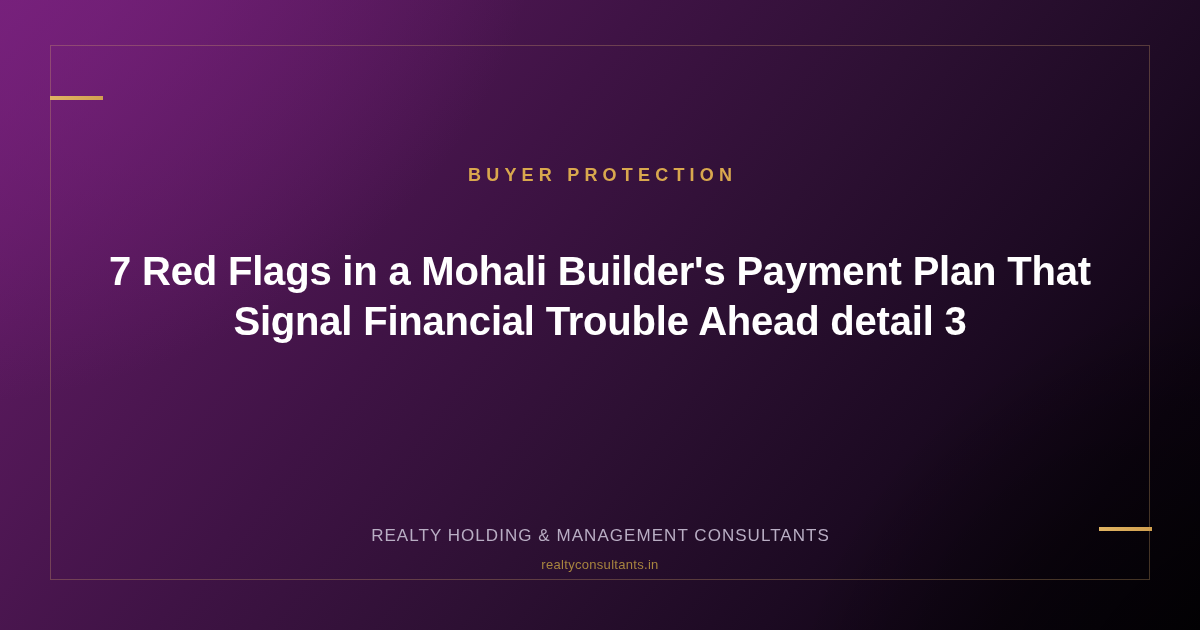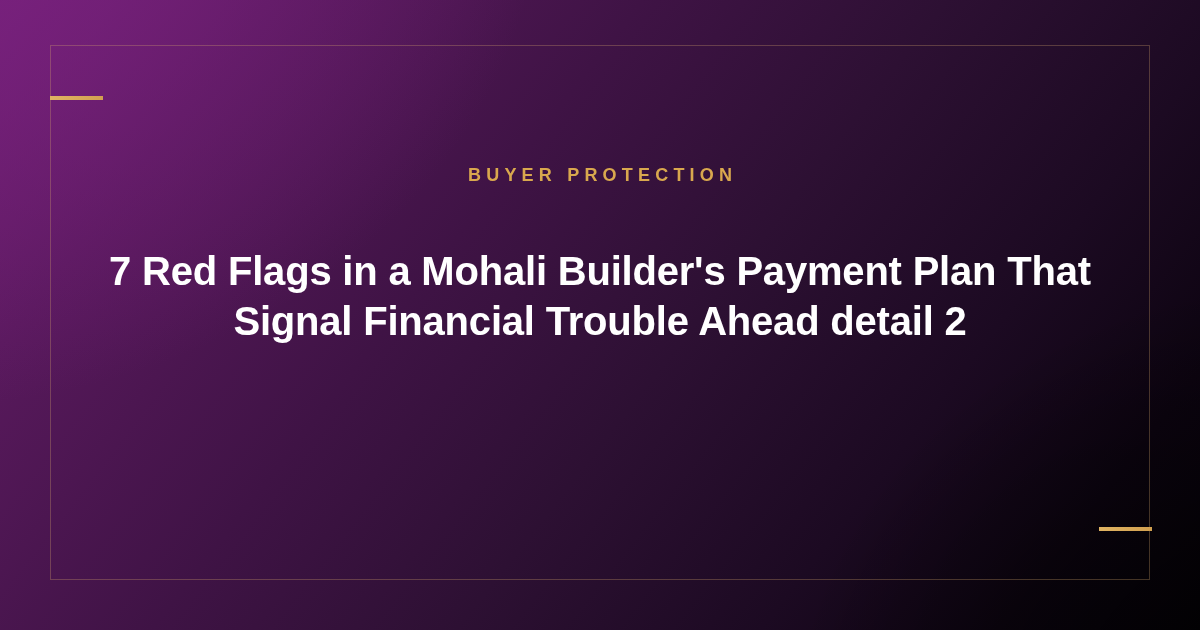--- a/index.html
+++ b/index.html
@@ -117,19 +117,21 @@
 
   <div class="frame"></div>
 
   <div class="accent accent-top-left"></div>
   <div class="accent accent-bottom-right"></div>
 
   <div class="content">
 
     <div class="eyebrow">BUYER PROTECTION</div>
 
-    <h1 class="title">7 Red Flags in a Mohali Builder's Payment Plan That Signal Financial Trouble Ahead detail 2</h1>
+    <h1 class="title">7 Red Flags in a Mohali Builder's Payment Plan That Signal Financial Trouble Ahead detail 3</h1>
 
     <div class="footer">
+      <div class="brand">REALTY HOLDING &amp; MANAGEMENT CONSULTANTS</div>
+      <div class="site">realtyconsultants.in</div>
     </div>
 
   </div>
 </div>
 
 </body></html>

